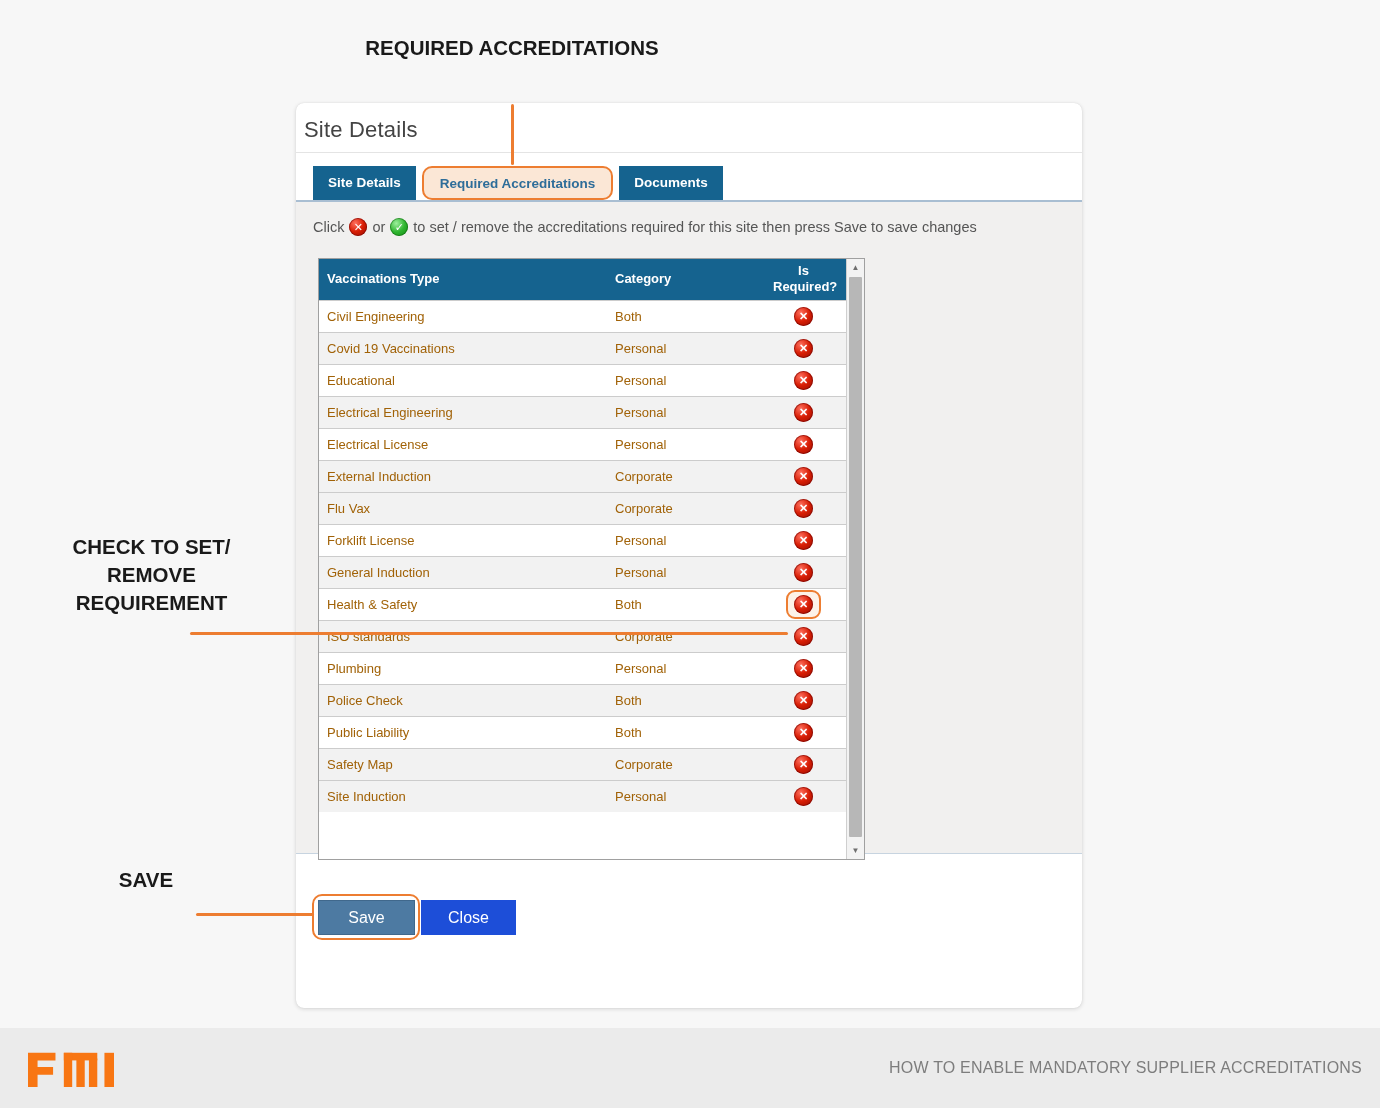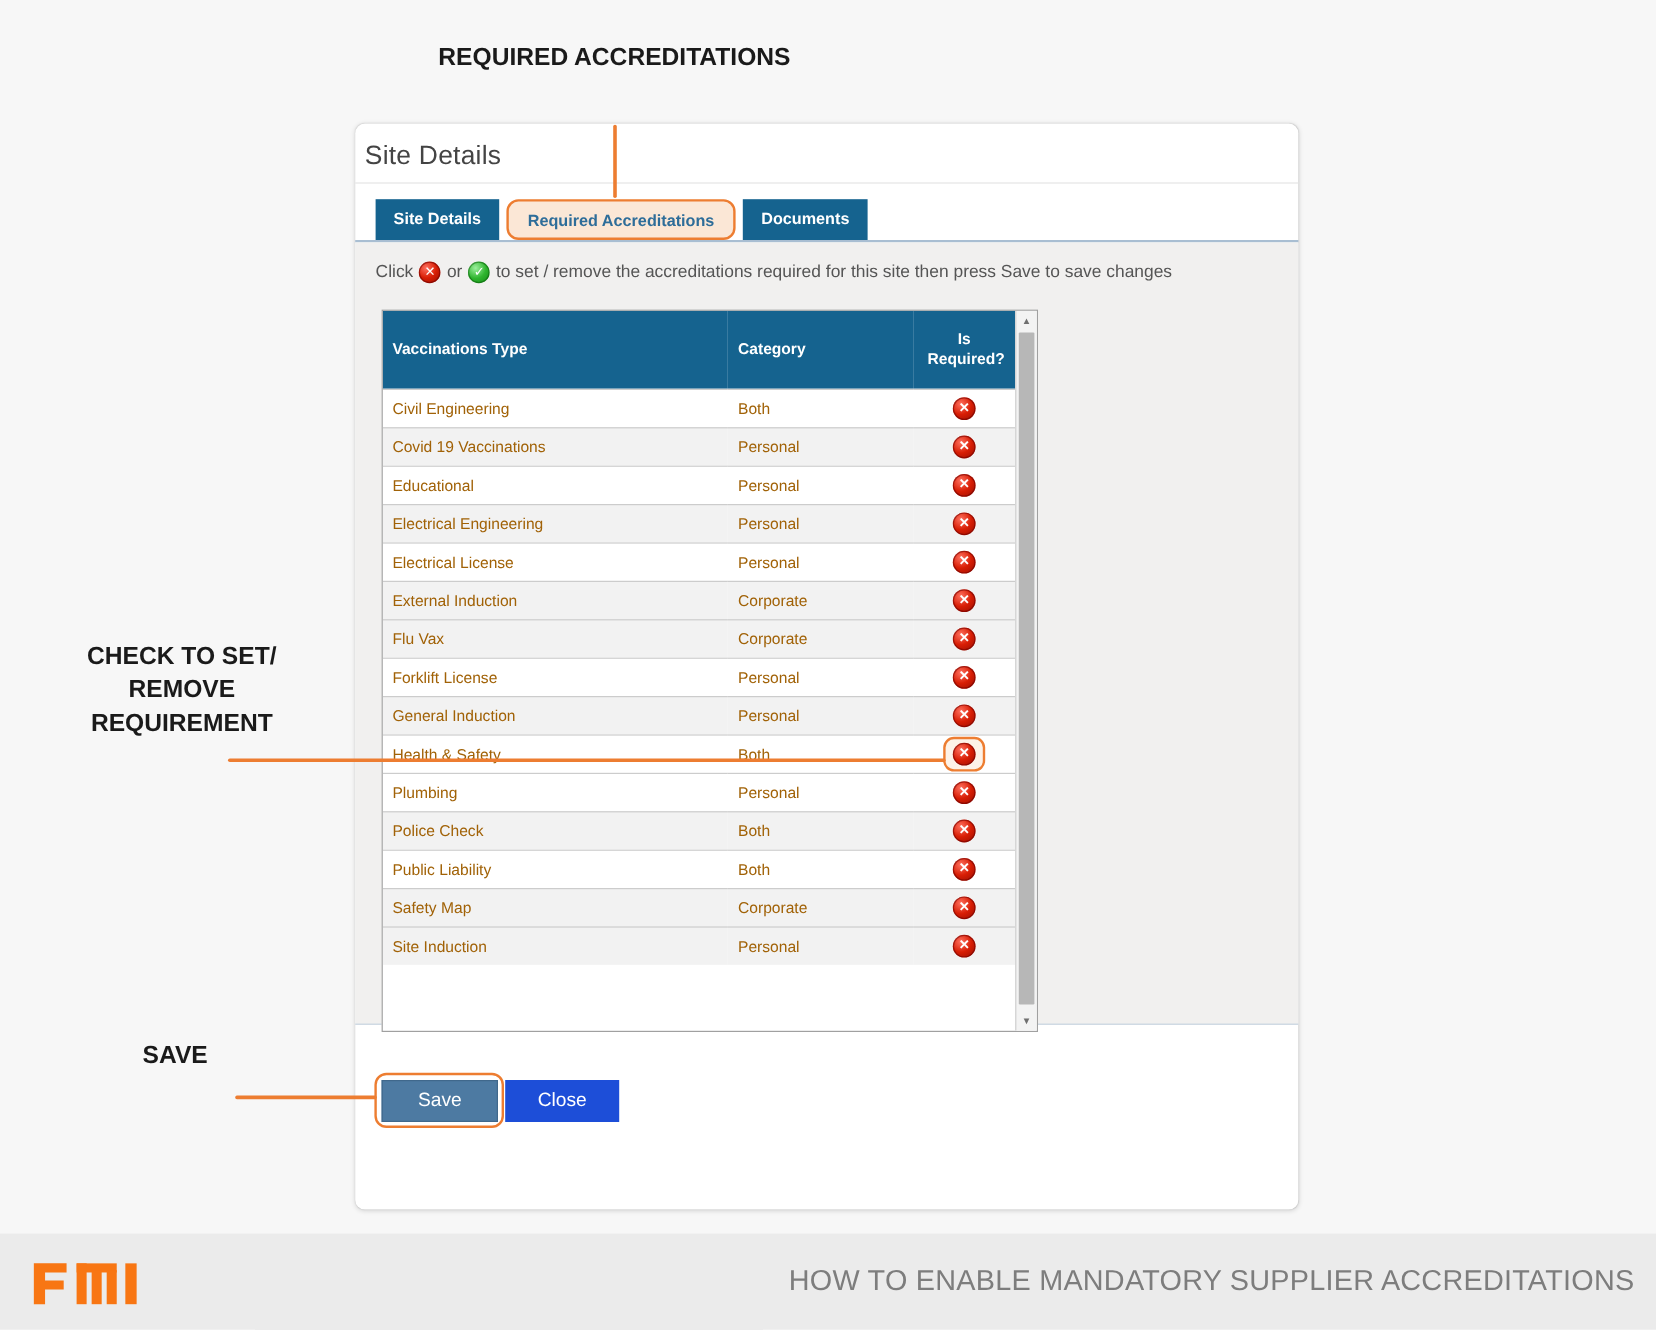--- a/index.html
+++ b/index.html
@@ -84,21 +84,21 @@
     display:flex;overflow:hidden;
   }
   .tbl-area{width:527px;overflow:hidden;}
   table{border-collapse:collapse;width:527px;table-layout:fixed;}
   thead th{
     background:var(--header-blue);color:#fff;font-size:13px;font-weight:bold;
     height:38px;vertical-align:middle;line-height:1.25;
   }
   th.col-type{width:287px;text-align:left;padding-left:8px;}
   th.col-cat{width:155px;text-align:left;padding-left:9px;}
-  th.col-req{width:85px;text-align:center;padding:16px 12px;}
+  th.col-req{width:85px;text-align:center;padding:4px 12px;}
   tbody td{
     height:32px;font-size:13px;color:#a16207;vertical-align:middle;
     border-top:1px solid #ccc;background:#fff;
   }
   tbody tr.alt td{background:#f2f2f2;}
   td.col-type{padding-left:8px;}
   td.col-cat{padding-left:9px;}
   td.col-req{text-align:center;}
   .icon-wrap{display:inline-flex;align-items:center;justify-content:center;
     padding:3px 6px;border:2.5px solid transparent;border-radius:9px;}
@@ -138,21 +138,21 @@
   .save-callout{
     position:absolute;left:312px;top:894px;width:108px;height:46px;
     border:2.5px solid var(--accent-orange);border-radius:10px;z-index:30;
   }
   
   .footer{
     position:absolute;left:0;top:1028px;width:100%;height:80px;
     background:#ebebeb;display:flex;align-items:center;justify-content:space-between;
     padding:0 18px 0 28px;
   }
-  .footer-title{font-size:24px;color:#7d7d7d;letter-spacing:.2px;}
+  .footer-title{font-size:16px;color:#7d7d7d;letter-spacing:.2px;}
   .fmi-logo{display:block;}
 </style>
 </head>
 <body>
 
 <div class="modal">
   <div class="modal-title">Site Details</div>
   <div class="modal-hr"></div>
 
   <div class="tabs">
@@ -277,20 +277,29 @@
               <tr>
                 <td class="col-type">Health &amp; Safety</td>
                 <td class="col-cat">Both</td>
                 <td class="col-req">
                   <span class="icon-wrap callout">
                     <button class="icon-circle icon-x"></button>
                   </span>
                 </td>
               </tr>
 
+              <tr class="alt">
+                <td class="col-type">ISO standards</td>
+                <td class="col-cat">Corporate</td>
+                <td class="col-req">
+                  <span class="icon-wrap">
+                    <button class="icon-circle icon-x"></button>
+                  </span>
+                </td>
+              </tr>
 
               <tr>
                 <td class="col-type">Plumbing</td>
                 <td class="col-cat">Personal</td>
                 <td class="col-req">
                   <span class="icon-wrap">
                     <button class="icon-circle icon-x"></button>
                   </span>
                 </td>
               </tr>

